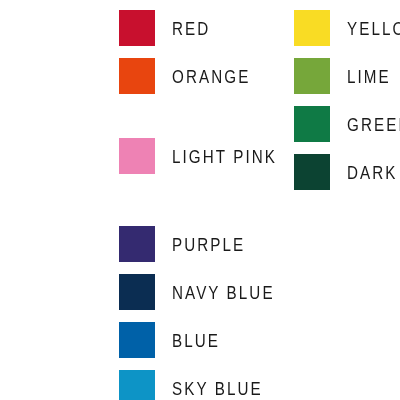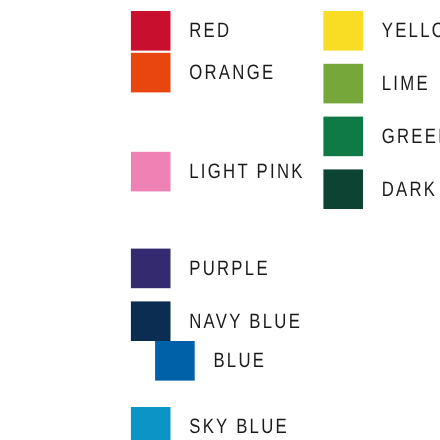--- a/index.html
+++ b/index.html
@@ -71,37 +71,37 @@
       <div class="legend-row" style="top: 154px;"></div>
       <div class="legend-row" style="top: 226px;"></div>
       <div class="legend-row" style="top: 322px;"></div>
       <div class="legend-row" style="top: 370px;"></div>
     </div>
     <div class="legend-column col-2">
       <div class="legend-row" style="top: 10px;">
         <div class="swatch" title="RED" style="background: rgb(200, 16, 46);"></div>
         <span class="swatch-label">RED</span>
       </div>
-      <div class="legend-row" style="top: 48px;">
+      <div class="legend-row" style="top: 58px;">
         <div class="swatch" title="ORANGE" style="background: rgb(232, 69, 15);"></div>
         <span class="swatch-label">ORANGE</span>
       </div>
       <div class="legend-row" style="top: 138px;">
         <div class="swatch" title="LIGHT PINK" style="background: rgb(238, 130, 180);"></div>
         <span class="swatch-label">LIGHT PINK</span>
       </div>
       <div class="legend-row" style="top: 274px;">
         <div class="swatch" title="NAVY BLUE" style="background: rgb(11, 45, 82);"></div>
         <span class="swatch-label">NAVY BLUE</span>
       </div>
       <div class="legend-row" style="top: 226px;">
         <div class="swatch" title="PURPLE" style="background: rgb(52, 42, 112);"></div>
         <span class="swatch-label">PURPLE</span>
       </div>
-      <div class="legend-row" style="top: 310px; margin-left: 22px;">
+      <div class="legend-row" style="top: 322px;">
         <div class="swatch" title="BLUE" style="background: rgb(0, 97, 168);"></div>
         <span class="swatch-label">BLUE</span>
       </div>
       <div class="legend-row" style="top: 370px;">
         <div class="swatch" title="SKY BLUE" style="background: rgb(13, 148, 198);"></div>
         <span class="swatch-label">SKY BLUE</span>
       </div>
     </div>
     <div class="legend-column col-3">
       <div class="legend-row" style="top: 10px;">

